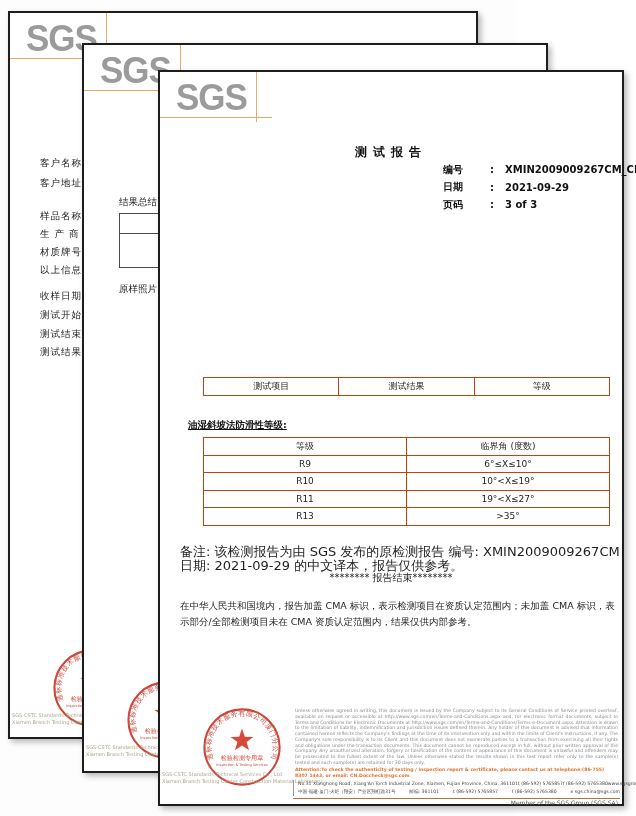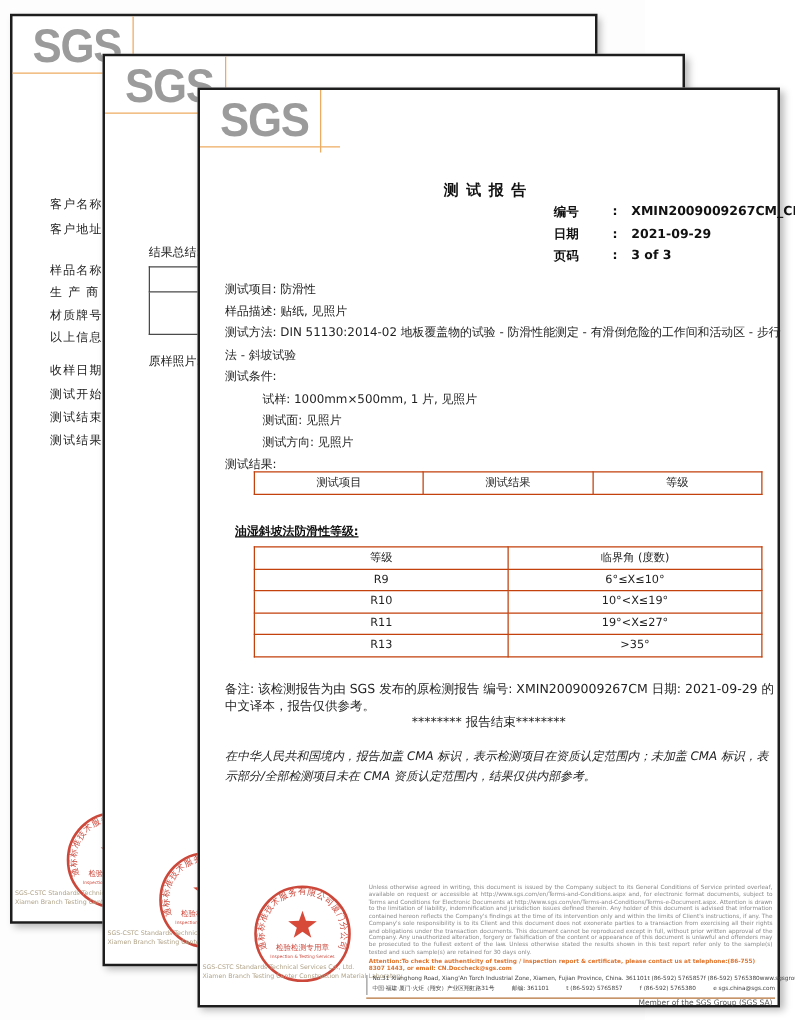--- a/index.html
+++ b/index.html
@@ -42,23 +42,23 @@
     font-size: 9.5px; line-height: 17.5px; color: #1f1f1f; }
   .indent { padding-left: 30px; }
   .rpt-table { position: absolute; left: 43px; border-collapse: collapse; width: 407px; }
   .rpt-table td { border: 1px solid #c2410c; text-align: center; font-size: 9px; color: #1f1f1f; height: 17.5px; }
   #table1 { top: 305px; }
   #table1 td { width: 33.3%; }
   #table2 { top: 365px; }
   #table2 td { width: 50%; }
   .rating-heading { position: absolute; left: 28px; top: 347px; font-size: 9.5px; font-weight: bold;
     text-decoration: underline; color: #111; }
-  .remark { position: absolute; left: 20px; top: 473px; width: 446px; font-size: 10px; line-height: 14px; color: #1f1f1f; }
+  .remark { position: absolute; left: 20px; top: 473px; width: 446px; font-size: 13px; line-height: 14px; color: #1f1f1f; }
   .endline { position: absolute; top: 499px; left: 0; width: 100%; text-align: center; font-size: 10px; color: #1f1f1f; }
-  .cma { position: absolute; left: 20px; top: 526px; width: 442px; font-size: 9.5px; line-height: 15.5px; color: #1f1f1f; font-style: italic; }
+  .cma { position: absolute; left: 20px; top: 526px; width: 442px; font-size: 9.5px; line-height: 15.5px; color: #1f1f1f; }
 
   
   .stamp { position: absolute; left: 42px; top: 635px; width: 80px; height: 80px; opacity: 0.92; }
   .company { position: absolute; left: 2px; top: 699px; width: 190px; font-size: 5px;
     line-height: 7px; color: #b1a48a; white-space: nowrap; }
   .legal { position: absolute; left: 135px; top: 636px; width: 323px; font-size: 4.6px;
     line-height: 5.75px; color: #8b8b8b; text-align: justify; }
   .attention { position: absolute; left: 135px; top: 695px; width: 323px; font-size: 4.6px;
     line-height: 5.75px; color: #e0762f; font-weight: bold; }
   .addr-block { position: absolute; left: 133px; top: 708px; width: 327px;
@@ -163,30 +163,20 @@
         <span class="meta-colon">:</span>
         <span class="meta-value">2021-09-29</span>
       </div>
       <div class="meta-row">
         <span class="meta-label">页码</span>
         <span class="meta-colon">:</span>
         <span class="meta-value">3 of 3</span>
       </div>
     </div>
 
-    <div class="body-block">
-      <p>测试项目: 防滑性</p>
-      <p>样品描述: 贴纸, 见照片</p>
-      <p>测试方法: DIN 51130:2014-02 地板覆盖物的试验 - 防滑性能测定 - 有滑倒危险的工作间和活动区 - 步行法 - 斜坡试验</p>
-      <p>测试条件:</p>
-      <p class="indent">试样: 1000mm×500mm, 1 片, 见照片</p>
-      <p class="indent">测试面: 见照片</p>
-      <p class="indent">测试方向: 见照片</p>
-      <p>测试结果:</p>
-    </div>
 
     <table class="rpt-table" id="table1">
       <tbody>
           <tr>
         <td>测试项目</td>
         <td>测试结果</td>
         <td>等级</td>
       </tr>
     </tbody>
       </table>

